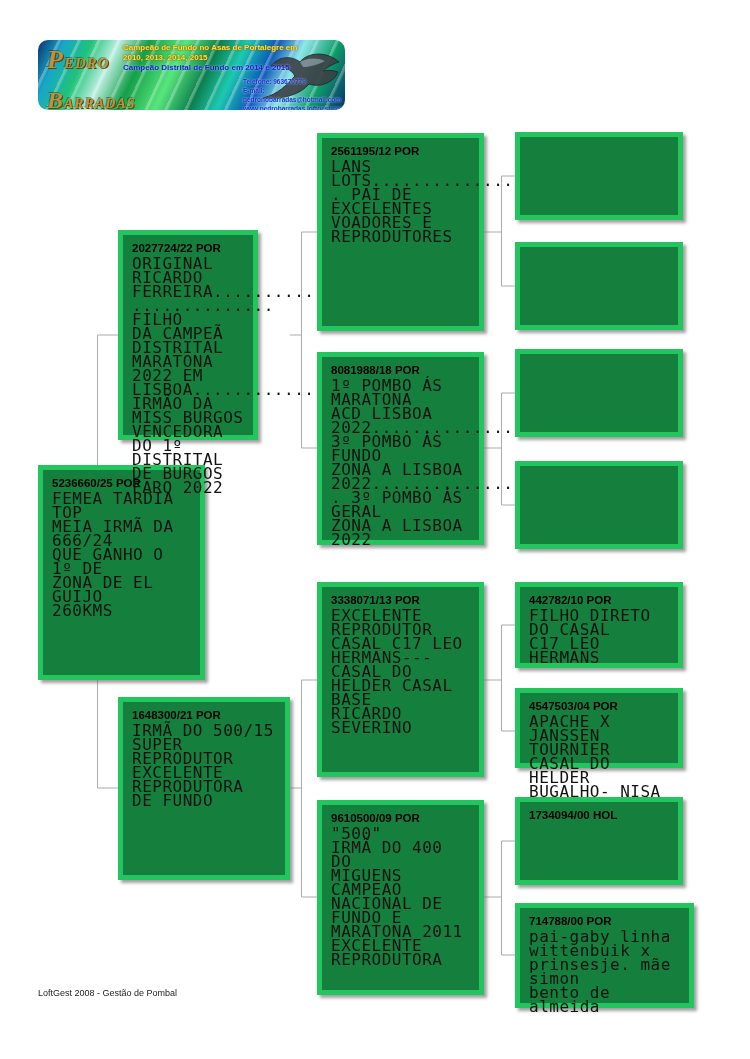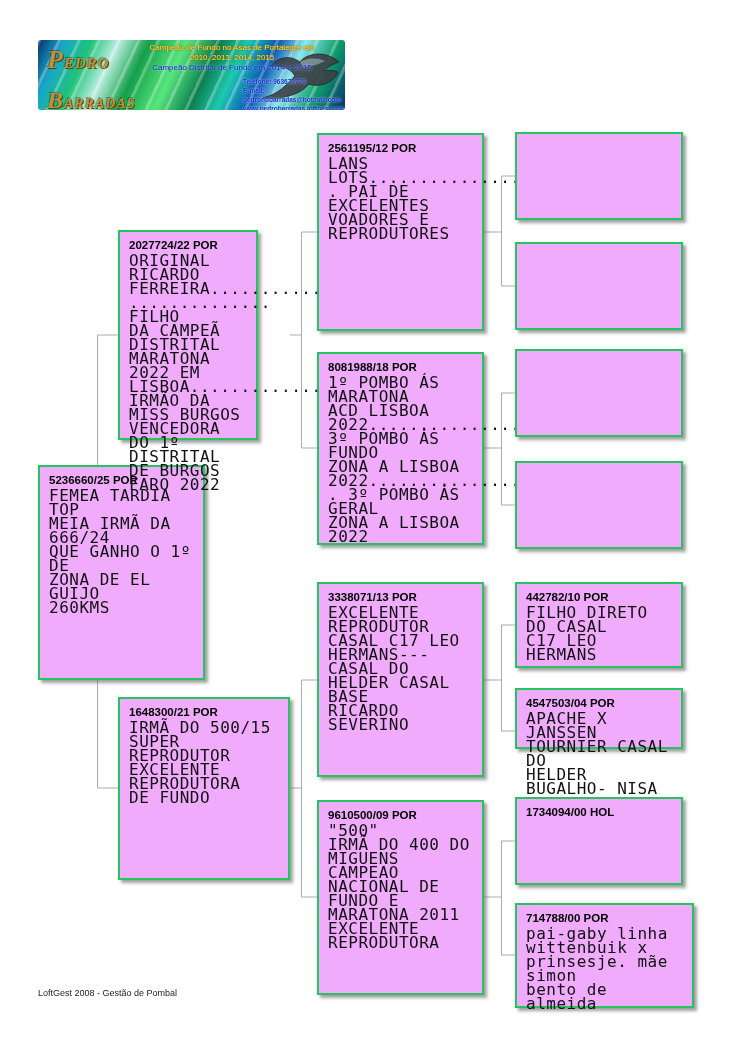--- a/index.html
+++ b/index.html
@@ -4,52 +4,52 @@
 <style>
   html,body { margin:0; padding:0; background:#ffffff; }
   .page {
     position:relative; width:750px; height:1059px; background:#ffffff;
     font-family:"Liberation Sans", sans-serif; overflow:hidden;
   }
 
   
   .logo {
     position:absolute; left:38px; top:40px; width:307px; height:70px;
-    border-radius:3px; overflow:hidden;
+    border-radius:10px; overflow:hidden;
     background:
       repeating-linear-gradient(115deg, rgba(255,255,255,0.28) 0 2px, rgba(255,255,255,0) 4px 18px),
       linear-gradient(115deg,
         #0c2f6e 0%, #16a7c9 8%, #20c27a 16%, #bdeee0 24%, #14a04a 33%,
         #57e57c 44%, #0c7f4e 54%, #1cc9b0 62%, #0a57b5 71%, #8fe6ea 79%,
         #0f9e6a 89%, #06306e 100%);
   }
   .logo-name { position:absolute; left:9px; top:1px; width:110px; color:#c29136;
     font-family:"Liberation Serif", serif; font-style:italic; font-weight:bold;
     text-shadow:1px 1px 0 #5d420e, -1px -1px 0 rgba(0,0,0,0.35); letter-spacing:1px; }
   .logo-name div { text-transform:uppercase; line-height:1; }
   .logo-name .l1 { font-size:15px; margin-top:6px; }
   .logo-name .l2 { font-size:14px; margin-top:15px;font-style:italic; }
   .logo-name .l1::first-letter { font-size:26px; }
   .logo-name .l2::first-letter { font-size:24px; }
-  .logo-titles { position:absolute; left:85px; top:3px; width:218px; text-align:center;
-    font-weight:normal; font-size:8px; line-height:9.5px; color:#ffe23e;
+  .logo-titles { position:absolute; left:85px; top:3px; width:218px; 
+    font-weight:bold; font-size:8px; line-height:9.5px; color:#ffe23e;
     text-shadow:0 0 2px #7a5a00, 0 0 1px #7a5a00; }
   .logo-titles .blue { color:#1616c8; text-shadow:0 0 2px #bfeaff; margin-top:1px; }
   .logo-contact { position:absolute; left:205px; top:37px; width:100px;
     font-size:6.5px; font-weight:bold; line-height:9px; color:#1a2fd0;
     text-shadow:0 0 2px #d8f4ff; }
   .pigeon { position:absolute; right:2px; top:6px; opacity:0.9; }
 
   
   .connectors { position:absolute; left:0; top:0; z-index:1; }
 
   
   .pbox {
-    position:absolute; box-sizing:border-box; background:#f0abfc;
-    border:2px solid #22c55e; z-index:2;
+    position:absolute; box-sizing:border-box; background:#15803d;
+    border:5px solid #22c55e; z-index:2;
     box-shadow:3px 3px 3px rgba(110,110,110,0.65);
   }
   .pbox .ring { font-weight:bold; font-size:11.5px; color:#000; padding:7px 9px 3px 9px; }
   .pbox .notes {
     font-family:"DejaVu Sans Mono", monospace; font-size:16px; line-height:14px;
     letter-spacing:0.5px; color:#111; padding:0 9px; white-space:pre-line;
   }
 
   .footer { position:absolute; left:38px; top:988px; font-size:9px; color:#222; }
 </style>
@@ -171,21 +171,21 @@
   </div>
   <div class="pbox" style="left:515px; top:461px; width:168px; height:88px">
     <div class="ring"></div>
     <div class="notes"></div>
   </div>
   <div class="pbox" style="left:515px; top:582px; width:168px; height:86px">
     <div class="ring">442782/10 POR</div>
     <div class="notes">FILHO DIRETO DO CASAL
 C17 LEO HERMANS</div>
   </div>
-  <div class="pbox" style="left:515px; top:688px; width:168px; height:61px">
+  <div class="pbox" style="left:515px; top:688px; width:168px; height:80px">
     <div class="ring">4547503/04 POR</div>
     <div class="notes">APACHE X JANSSEN
 TOURNIER CASAL DO
 HELDER BUGALHO- NISA</div>
   </div>
   <div class="pbox" style="left:515px; top:797px; width:168px; height:88px">
     <div class="ring">1734094/00 HOL</div>
     <div class="notes"></div>
   </div>
   <div class="pbox" style="left:515px; top:903px; width:179px; height:105px">

